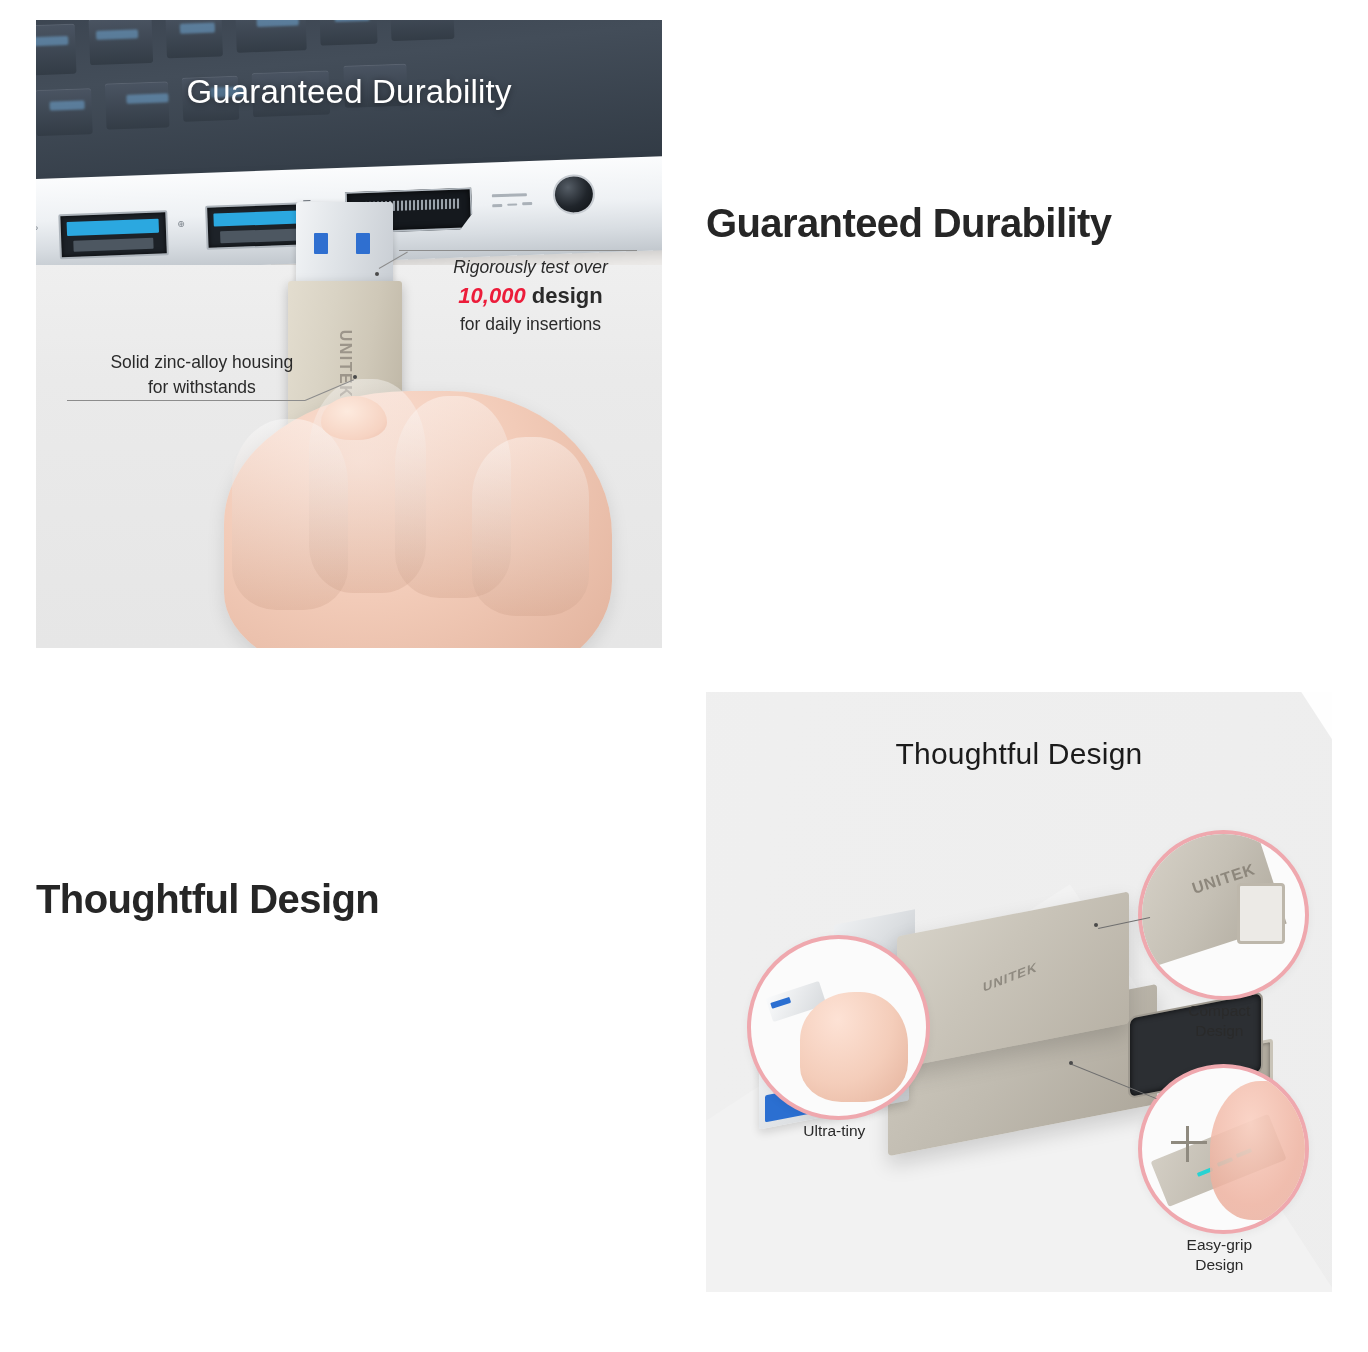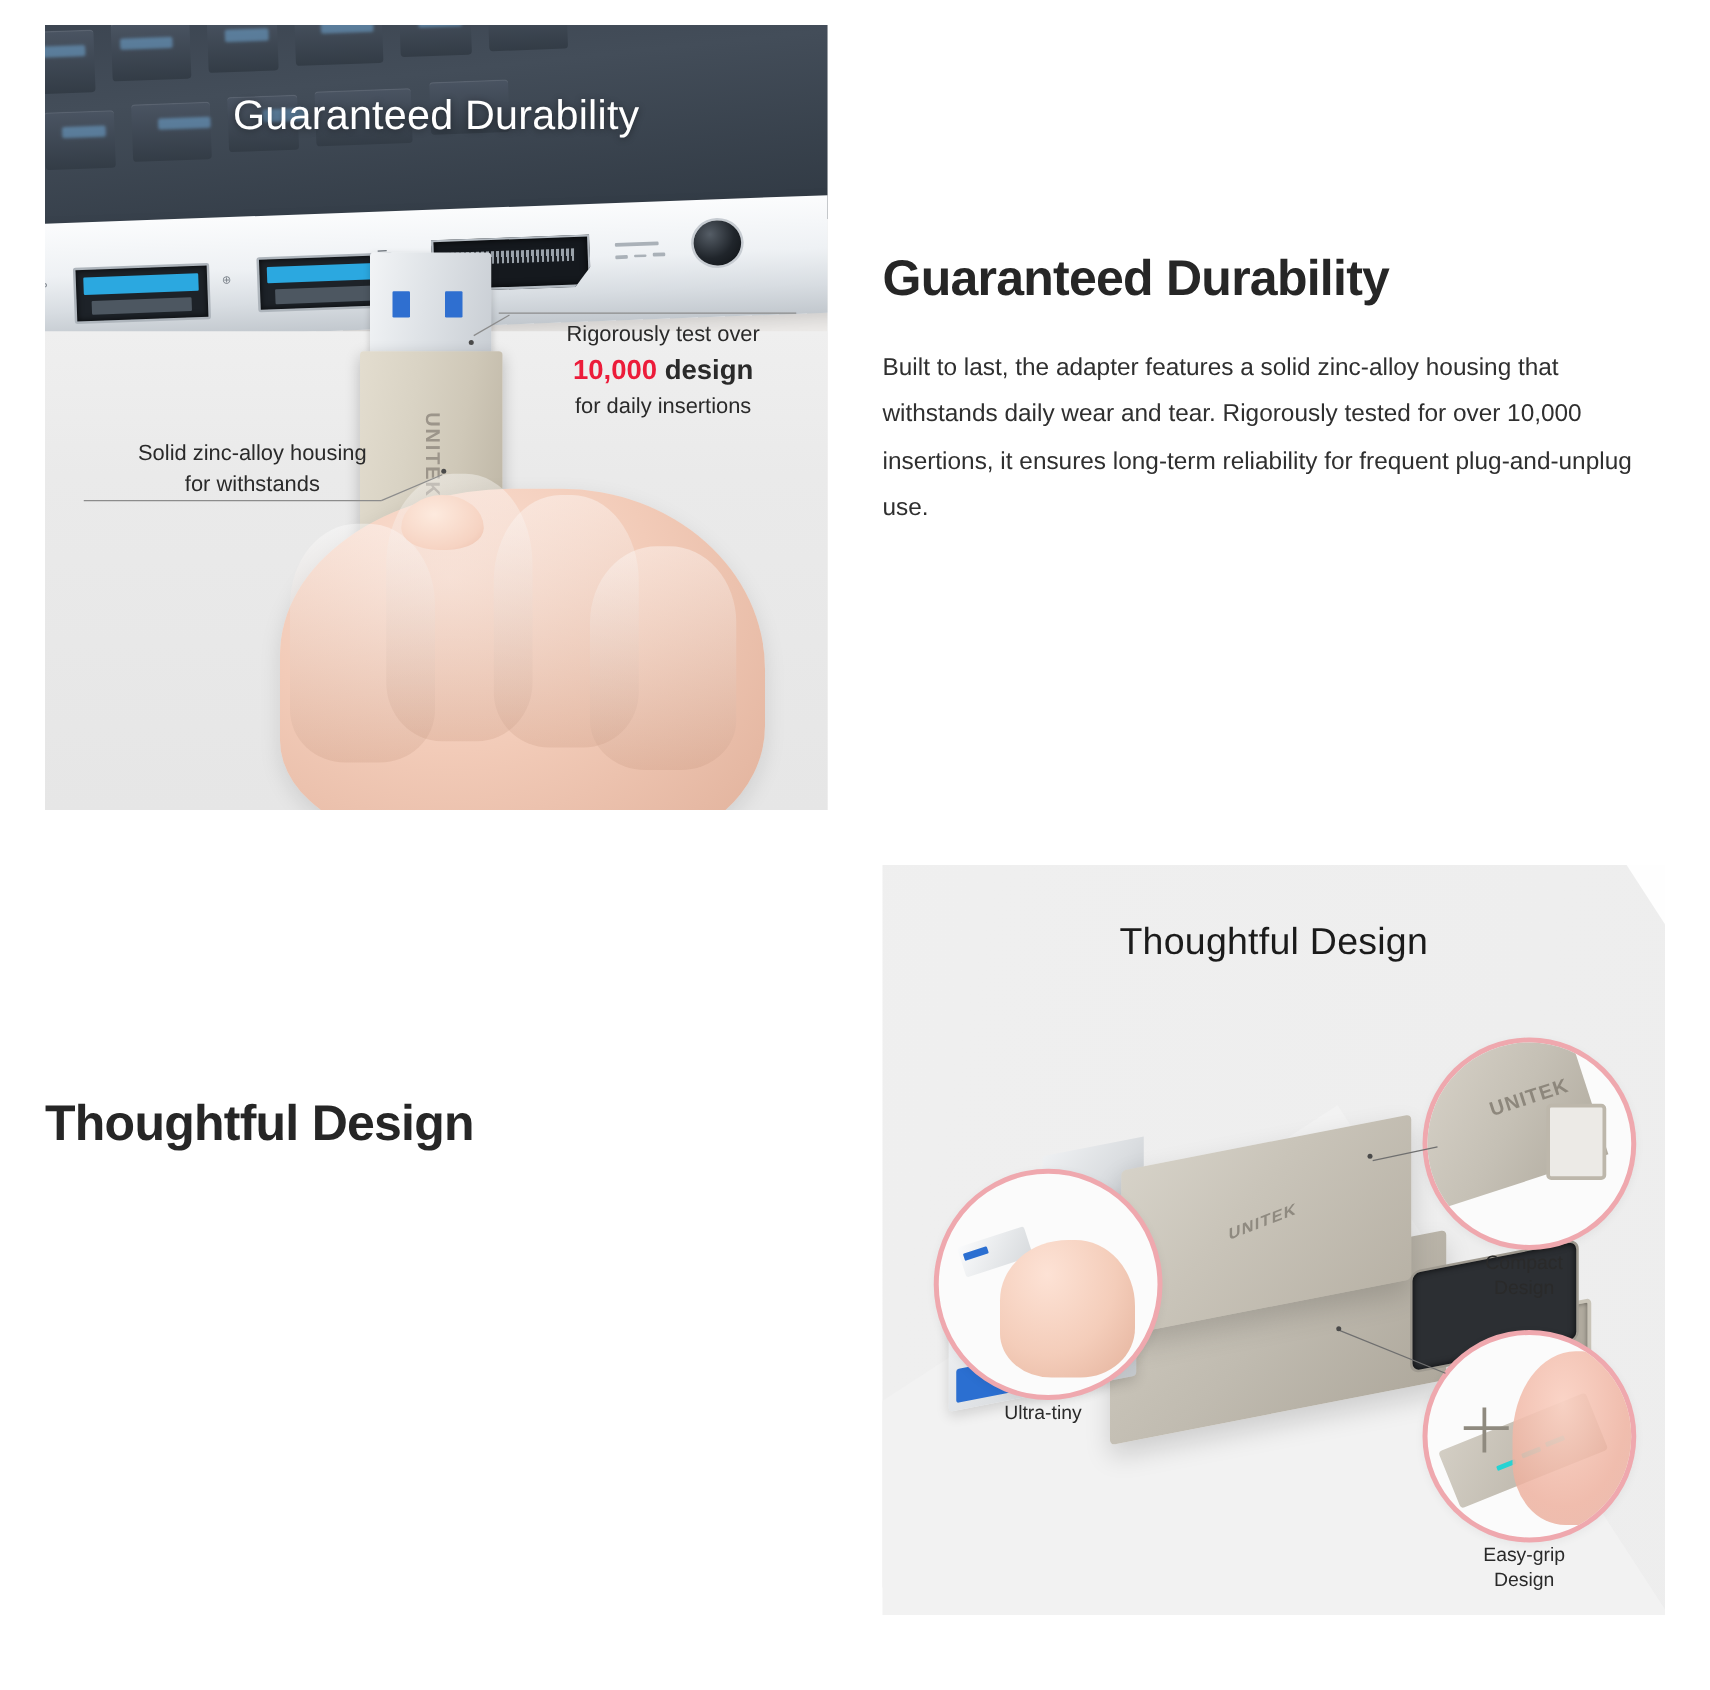--- a/index.html
+++ b/index.html
@@ -186,23 +186,23 @@
     font-weight: 400;
     letter-spacing: .2px;
     text-shadow: 0 1px 6px rgba(0,0,0,.42);
   }
   .callout-right {
     position: absolute; left: 62%; top: 37.5%; width: 34%;
     text-align: center;
     color: #2a2a2a;
     line-height: 1.35;
   }
-  .callout-right .c-line1 { font-size: 17.5px; }
+  .callout-right .c-line1 { font-size: 17.5px; font-style: italic; }
   .callout-right .c-line2 { font-size: 22px; font-weight: 700; margin: 2px 0; }
-  .callout-right .c-num { color: #ec1c3a; }
+  .callout-right .c-num { color: #ec1c3a; font-style: italic; }
   .callout-right .c-line3 { font-size: 17.5px; }
   .callout-left {
     position: absolute; left: 4.5%; top: 52.5%; width: 44%;
     text-align: center;
     color: #2a2a2a;
     font-size: 17.5px;
     line-height: 1.42;
   }
   .lead-line {
     position: absolute;
@@ -470,21 +470,20 @@
   <div class="lead-dot" style="left:50.6%; top:56.5%;"></div>
 
   <div class="callout-left">
     <div>Solid zinc-alloy housing</div>
     <div>for withstands</div>
   </div>
 </div>
 
 <div class="copy-block" style="left:706px; top:200px; width:628px;">
   <h2 class="copy-title">Guaranteed Durability</h2>
-  <p class="copy-body">Built to last, the adapter features a solid zinc-alloy housing that withstands daily wear and tear. Rigorously tested for over 10,000 insertions, it ensures long-term reliability for frequent plug-and-unplug use.</p>
 </div>
 
 <div class="copy-block" style="left:36px; top:876px; width:620px;">
   <h2 class="copy-title">Thoughtful Design</h2>
 </div>
 
 <div class="section" id="img-design">
 
   <div class="t-bg"></div>
   <div class="t-diagonal"></div>

